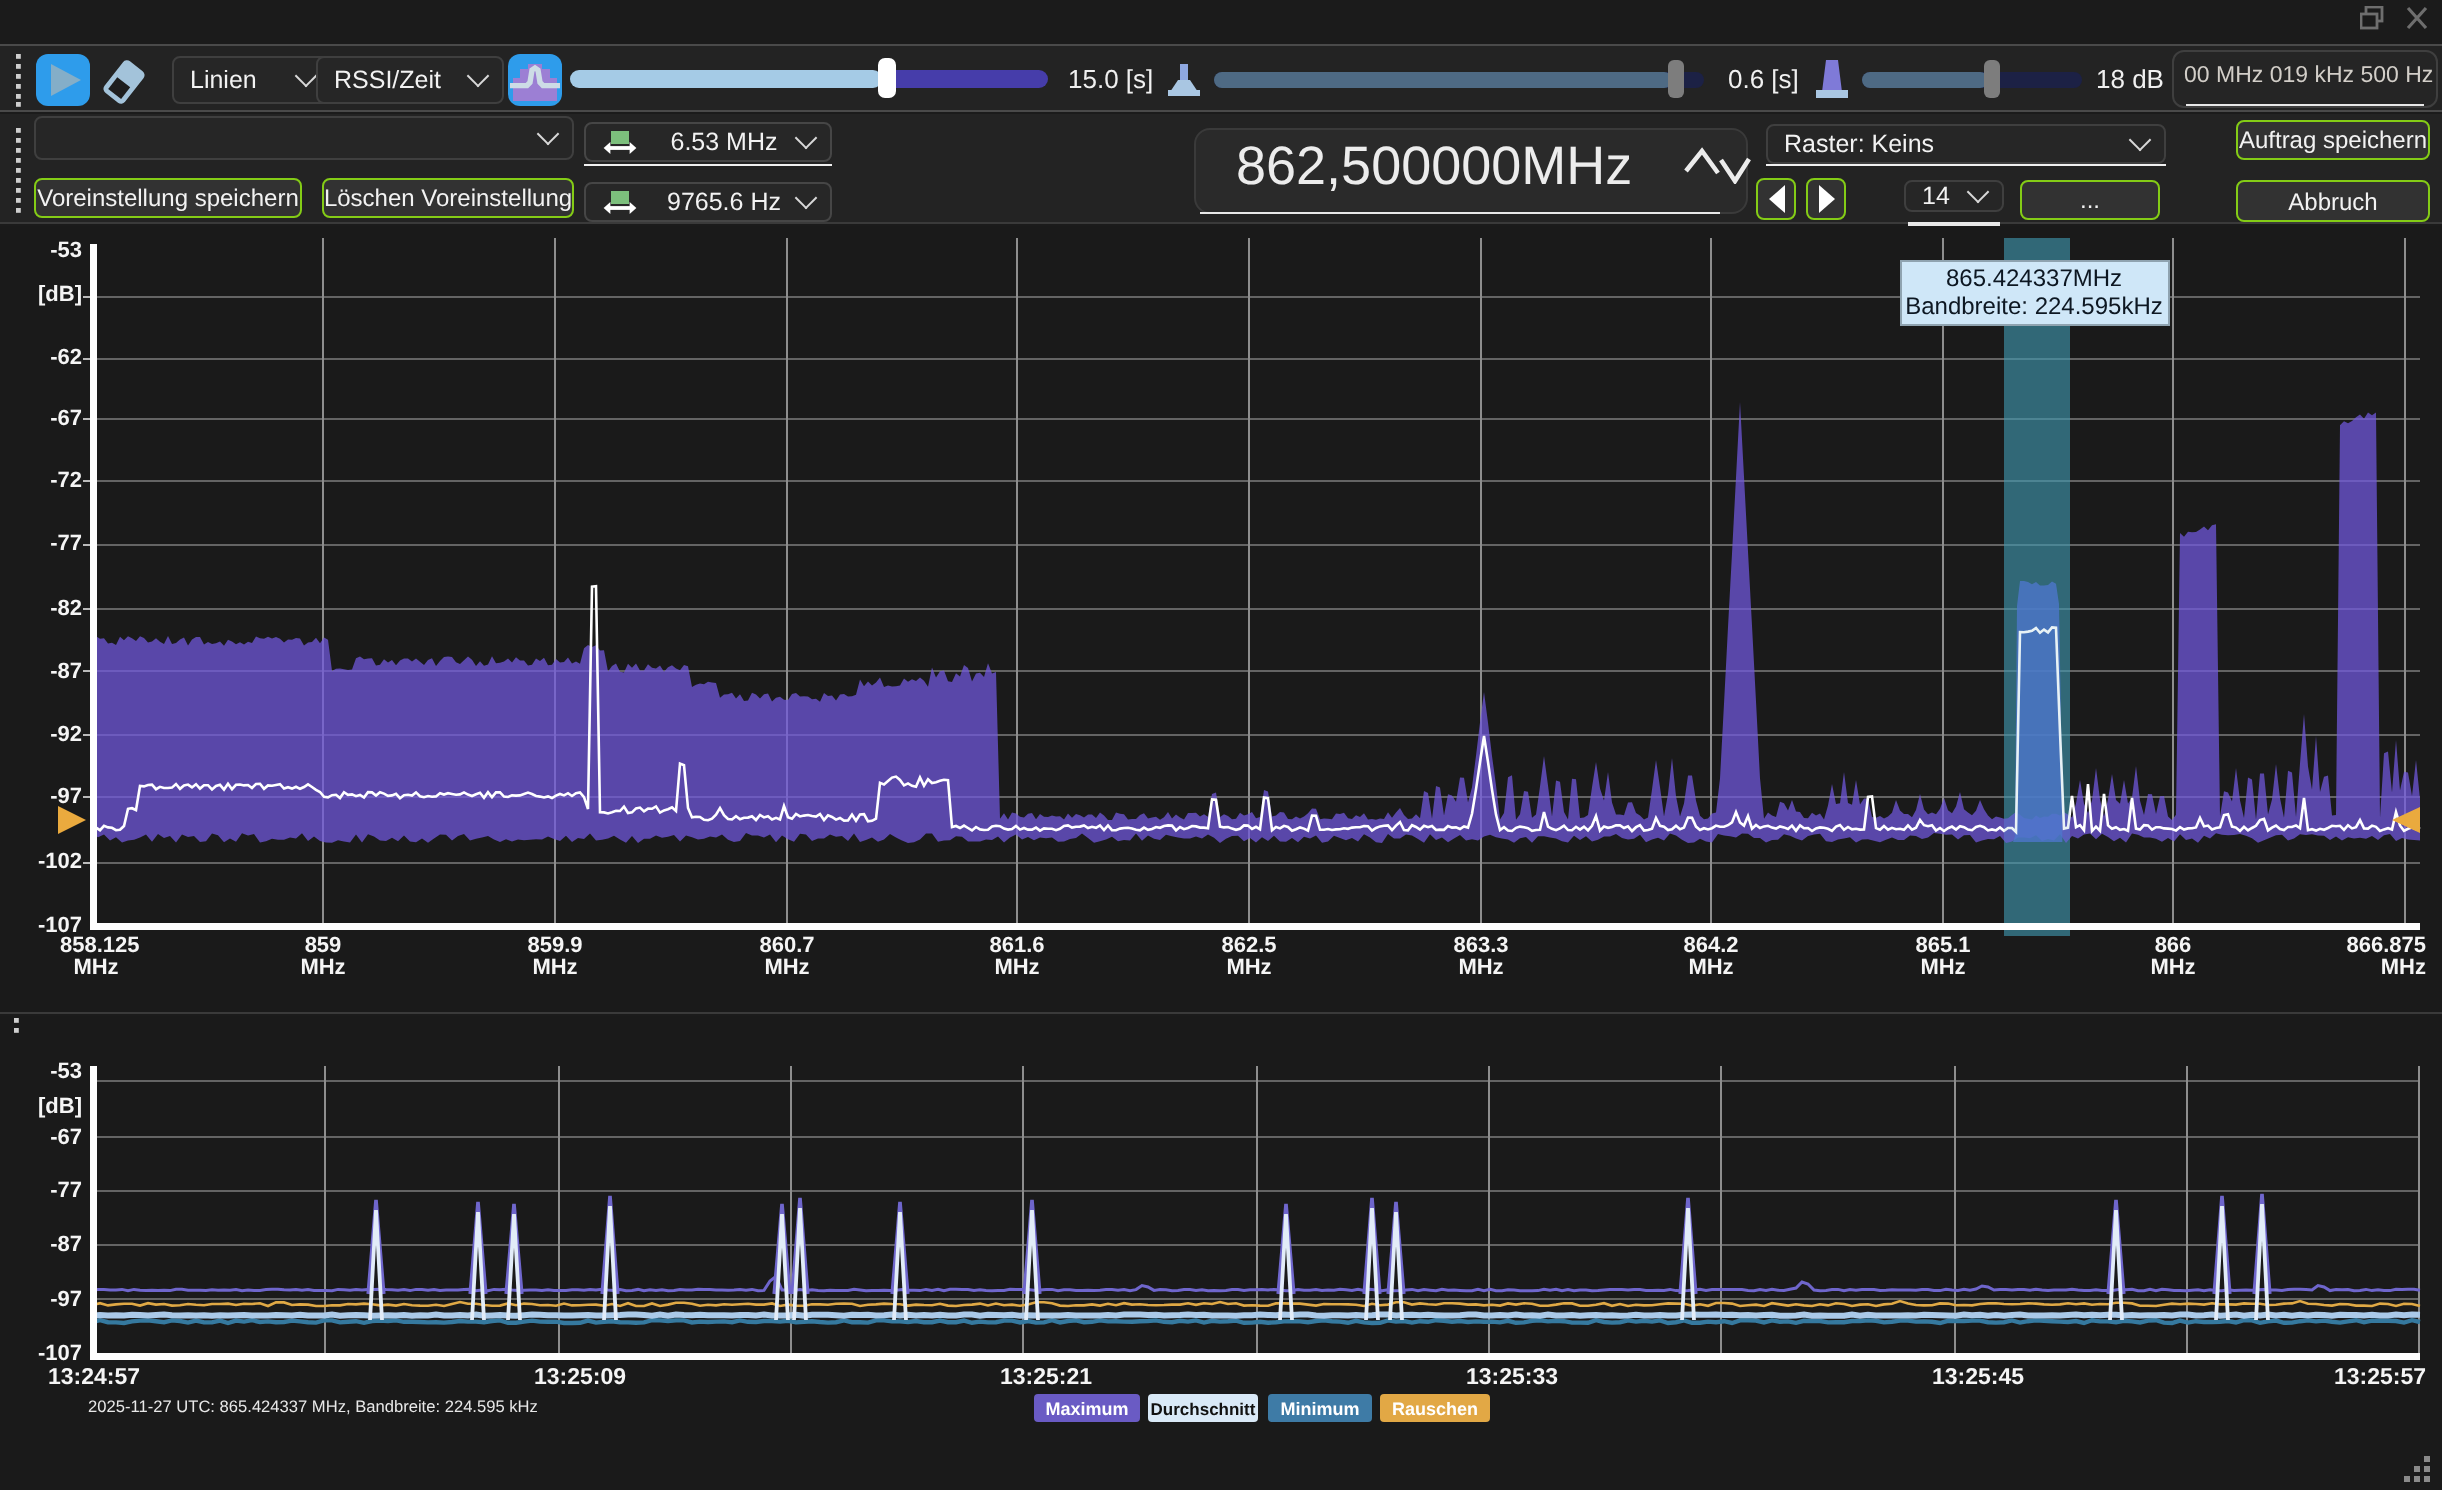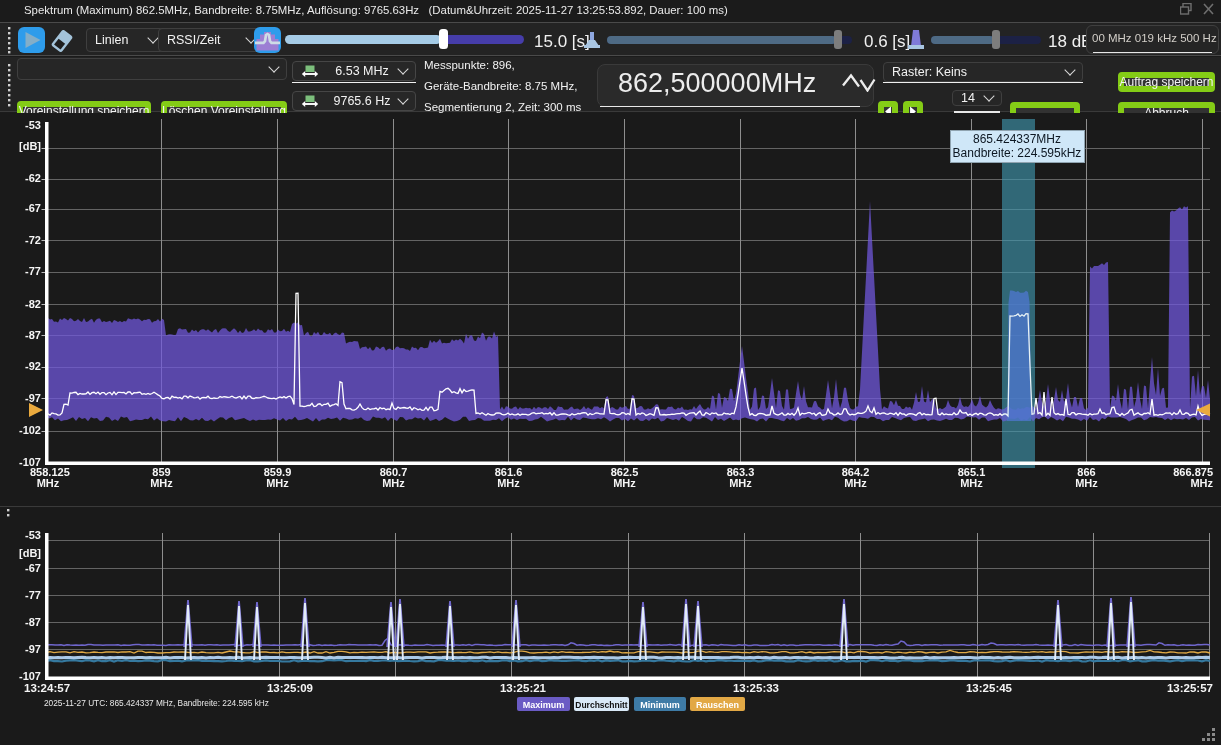--- a/index.html
+++ b/index.html
@@ -2,28 +2,27 @@
 <html><head><meta charset="utf-8"><style>
 * { margin:0; padding:0; box-sizing:border-box; }
 html,body { width:1221px; height:745px; background:#1b1b1b; font-family:"Liberation Sans", sans-serif; overflow:hidden; position:relative; color:#e8e8e8; }
 .abs { position:absolute; }
 .titlebar { left:0; top:0; width:1221px; height:21px; background:#1b1b1b; }
 .titlebar .txt { position:absolute; left:24px; top:4px; font-size:11.4px; color:#eaeaea; white-space:nowrap; }
 .tb1 { left:0; top:22px; width:1221px; height:34px; background:#232323; border-top:1px solid #4a4a4a; border-bottom:1px solid #4a4a4a; }
 .tb2 { left:0; top:57px; width:1221px; height:55px; background:#232323; border-bottom:1px solid #3a3a3a; }
 .combo { position:absolute; background:#262626; border:1px solid #3f3f3f; border-radius:4px; color:#f2f2f2; font-size:12.5px; display:flex; align-items:center; padding-left:8px; white-space:nowrap; }
 .combo .chev { position:absolute; right:8px; top:50%; width:8px; height:8px; margin-top:-6px; border-right:1.6px solid #d8d8d8; border-bottom:1.6px solid #d8d8d8; transform:rotate(45deg); }
-.btn { position:absolute; background:#323232; border:6px solid #84cc16; border-radius:4px; color:#f2f2f2; font-size:12px; display:flex; align-items:center; justify-content:center; white-space:nowrap;margin-top:12px; }
-.lbl { position:absolute; color:#f0f0f0; font-size:17px; white-space:nowrap; }
+.btn { position:absolute; background:#323232; border:1px solid #84cc16; border-radius:4px; color:#f2f2f2; font-size:12px; display:flex; align-items:center; justify-content:center; white-space:nowrap; }
+.lbl { position:absolute; color:#f0f0f0; font-size:13px; white-space:nowrap; }
 .axlab { fill:#f5f5f5; font:bold 11px "Liberation Sans", sans-serif; }
 .axlab2 { fill:#f5f5f5; font:bold 11.5px "Liberation Sans", sans-serif; }
 </style></head>
 <body>
 <div class="abs titlebar">
-    <span class="txt">Spektrum (Maximum) 862.5MHz, Bandbreite: 8.75MHz, Auflösung: 9765.63Hz&nbsp;&nbsp; (Datum&amp;Uhrzeit: 2025-11-27 13:25:53.892, Dauer: 100 ms)</span>
 <svg class="abs" style="left:1180px;top:3px;" width="36" height="14" viewBox="0 0 36 14">
 <rect x="3" y="0.5" width="8" height="7" fill="none" stroke="#6e6e6e" stroke-width="1.4"></rect>
 <rect x="0.5" y="4" width="8" height="7" fill="#1b1b1b" stroke="#6e6e6e" stroke-width="1.4"></rect>
 <path d="M24,1 L33,11 M33,1 L24,11" stroke="#6e6e6e" stroke-width="1.6"></path>
 </svg>
   </div>
 
 <div class="abs tb1">
 <svg class="abs" style="left:8px;top:3px" width="4" height="28">
       <g fill="#cfcfcf">
@@ -39,21 +38,21 @@
 <svg class="abs" style="left:18px;top:4px" width="27" height="26" viewBox="0 0 27 26">
       <path d="M7.5,5 L22.5,13 L7.5,21 Z" fill="#84aec8"></path>
     </svg>
 <svg class="abs" style="left:51px;top:7px" width="22" height="22" viewBox="0 0 22 22">
 <g transform="rotate(38 11 11)">
         <rect x="4.5" y="1" width="13" height="20" rx="2.5" fill="#a3c3da"></rect>
 <rect x="6.9" y="11.2" width="8.2" height="7.4" fill="#1e1e1e"></rect>
       </g>
     </svg>
 <div class="combo" style="left:86px;top:5px;width:80px;height:24px;">Linien<span class="chev"></span></div>
-<div class="combo" style="left:158px;top:5px;width:106px;height:24px;text-align:center;">RSSI/Zeit<span class="chev"></span></div>
+<div class="combo" style="left:158px;top:5px;width:94px;height:24px;text-align:center;">RSSI/Zeit<span class="chev"></span></div>
 <div class="abs" style="left:254px;top:4px;width:27px;height:26px;background:#2e9ceb;border-radius:6px;"></div>
 <svg class="abs" style="left:254px;top:4px" width="27" height="26" viewBox="0 0 27 26">
 <path d="M2.5,23.5 L2.5,12 L6,12 L6,7.5 L10,7.5 L10,5 L17,5 L17,7.5 L21,7.5 L21,12 L24.5,12 L24.5,23.5 Z" fill="#9c7fd4"></path>
 <path d="M1,15.8 L9.5,15.8 L11,14.2 L12,8 L13.5,7 L15,8 L16,14.2 L17.5,15.8 L26,15.8" fill="none" stroke="#cddce6" stroke-width="2.7"></path>
     </svg>
 <div class="abs" style="left:285px;top:11.5px;width:156px;height:9px;background:#a5cbe6;border-radius:4.5px;"></div>
 <div class="abs" style="left:441px;top:11.5px;width:83px;height:9px;background:#463daa;border-radius:4.5px;"></div>
 <div class="abs" style="left:439px;top:6px;width:9px;height:20px;background:#ffffff;border-radius:3.5px;"></div>
 <span class="lbl" style="left:534px;top:9px;">15.0 [s]</span>
 <svg class="abs" style="left:582px;top:7px" width="20" height="20" viewBox="0 0 20 20">
@@ -113,21 +112,20 @@
 <svg width="18" height="12" viewBox="0 0 18 12" style="margin-right:4px;">
         <rect x="4.5" y="0.5" width="9" height="6.5" fill="#7cbf7c"></rect>
         <path d="M3,9 L15,9" stroke="#fff" stroke-width="1.9"></path>
         <path d="M4.2,6 L0.8,9 L4.2,12 Z" fill="#fff"></path>
         <path d="M13.8,6 L17.2,9 L13.8,12 Z" fill="#fff"></path>
       </svg>
 <span style="flex:1;text-align:center;margin-right:14px;">9765.6 Hz</span>
       <span class="chev"></span>
     </div>
 
-<div class="abs" style="left:424px;top:-2px;font-size:11.5px;line-height:21px;color:#f2f2f2;">Messpunkte: 896,<br>Geräte-Bandbreite: 8.75 MHz,<br>Segmentierung 2, Zeit: 300 ms</div>
 
 <div class="abs" style="left:597px;top:7px;width:277px;height:43px;background:#2a2a2a;border:1px solid #3a3a3a;border-radius:8px;"></div>
 <span class="abs" style="left:618px;top:11px;font-size:27px;color:#ececec;">862,500000MHz</span>
 <svg class="abs" style="left:841px;top:16px" width="35" height="19" viewBox="0 0 35 19">
       <path d="M2,12.5 L10,2.5 L18,13.5 M19.5,7 L26.5,17.5 L33.5,6.5" fill="none" stroke="#ececec" stroke-width="2.3" stroke-linejoin="miter"></path>
     </svg>
 <div class="abs" style="left:600px;top:48.5px;width:260px;height:1.5px;background:#e8e8e8;"></div>
 
 <div class="combo" style="left:883px;top:5px;width:200px;height:20px;">Raster: Keins<span class="chev"></span></div>
 <div class="abs" style="left:883px;top:24.5px;width:200px;height:1.2px;background:#f0f0f0;"></div>

